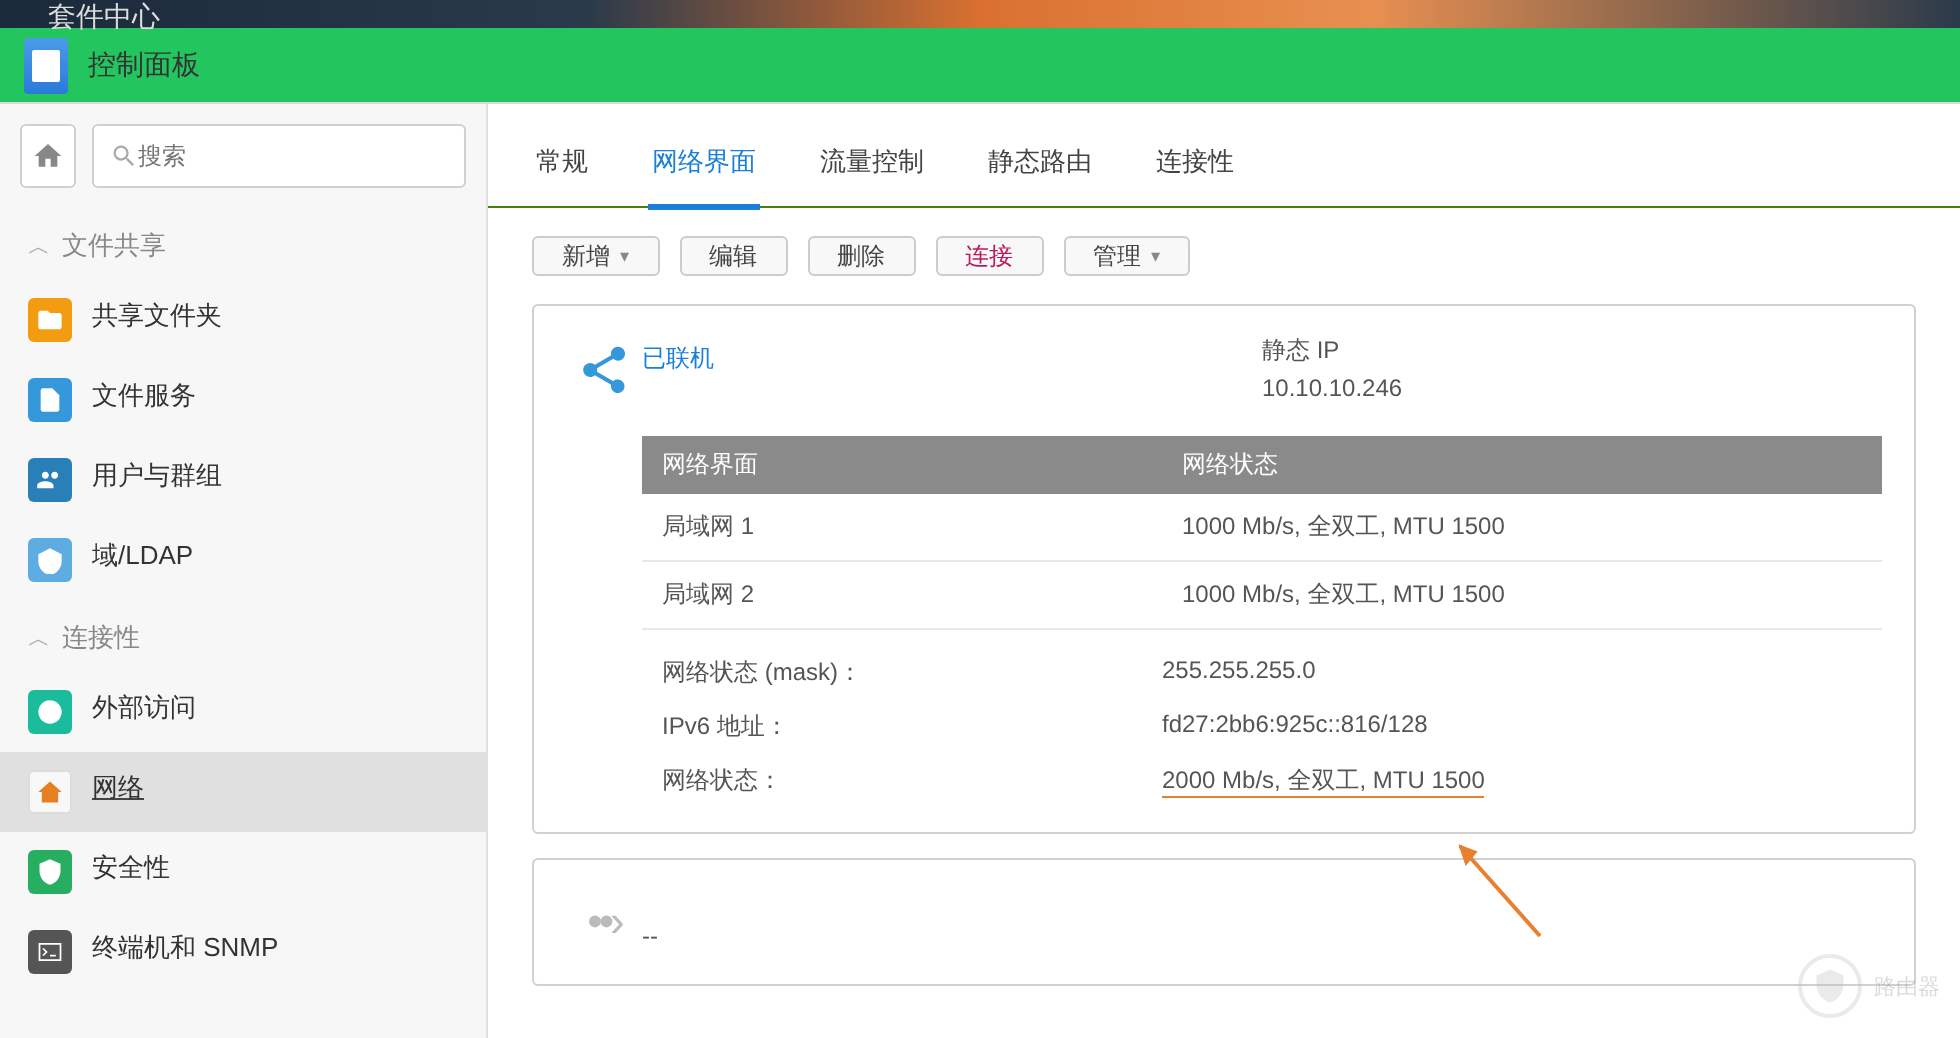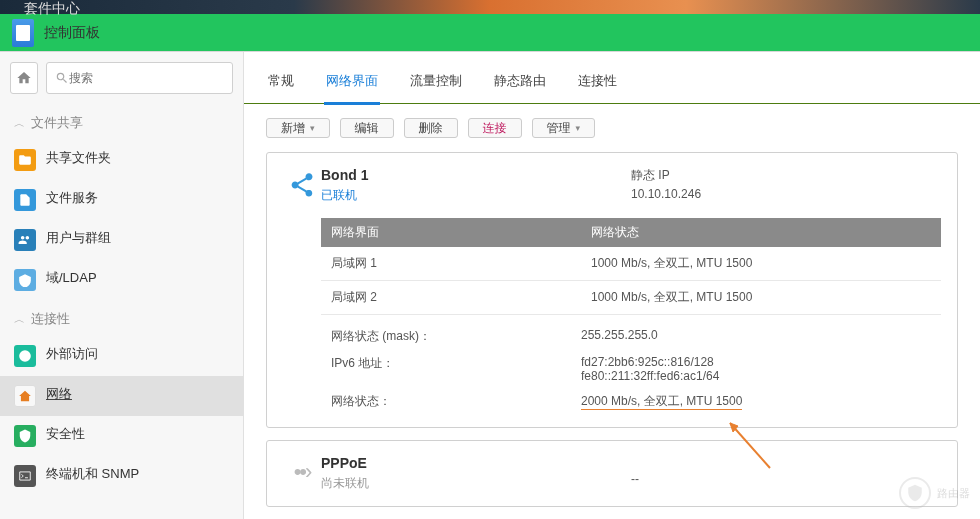--- a/index.html
+++ b/index.html
@@ -213,21 +213,20 @@
 
     <div class="cards">
       <div class="card">
         <div class="card-head">
           <div class="card-icon share-ic">
             <svg width="28" height="28" viewBox="0 0 24 24">
                 <path d="M18 16c-.8 0-1.5.3-2 .8l-7-4.1c.05-.2.1-.45.1-.7s-.05-.5-.1-.7l7-4.1c.55.5 1.25.8 2 .8 1.66 0 3-1.34 3-3s-1.34-3-3-3-3 1.34-3 3c0 .25.05.5.1.7l-7 4.1c-.55-.5-1.25-.8-2-.8-1.66 0-3 1.34-3 3s1.34 3 3 3c.8 0 1.5-.3 2-.8l7 4.1c-.5.2-.1.45-.1.7 0 1.6 1.3 2.9 2.9 2.9s2.9-1.3 2.9-2.9-1.3-2.9-2.9-2.9z"></path>
               </svg>
           </div>
           <div class="card-left">
-            <div class="card-name">Bond 1</div>
             <div class="card-status-on">已联机</div>
           </div>
           <div class="card-right">
             <div>静态 IP</div>
             <div>10.10.10.246</div>
           </div>
         </div>
 
         <div class="inner-table">
           <div class="inner-thead">
@@ -246,37 +245,32 @@
 
         <div class="detail-rows">
           <div class="detail-row">
             <div class="lbl">网络状态 (mask)：</div>
             <div class="val">255.255.255.0</div>
           </div>
           <div class="detail-row">
             <div class="lbl">IPv6 地址：</div>
             <div class="val">
               <div>fd27:2bb6:925c::816/128</div>
-              <div>fe80::211:32ff:fed6:ac1/64</div>
             </div>
           </div>
           <div class="detail-row">
             <div class="lbl">网络状态：</div>
             <div class="val"><span class="underline-orange">2000 Mb/s, 全双工, MTU 1500</span></div>
           </div>
         </div>
       </div>
 
       <div class="card">
         <div class="card-head">
           <div class="card-icon pppoe-ic">••›</div>
-          <div class="card-left">
-            <div class="card-name">PPPoE</div>
-            <div class="card-status-off">尚未联机</div>
-          </div>
           <div class="card-right">
             <div>&nbsp;</div>
             <div>--</div>
           </div>
         </div>
       </div>
     </div>
   </div>
 
 </div>

